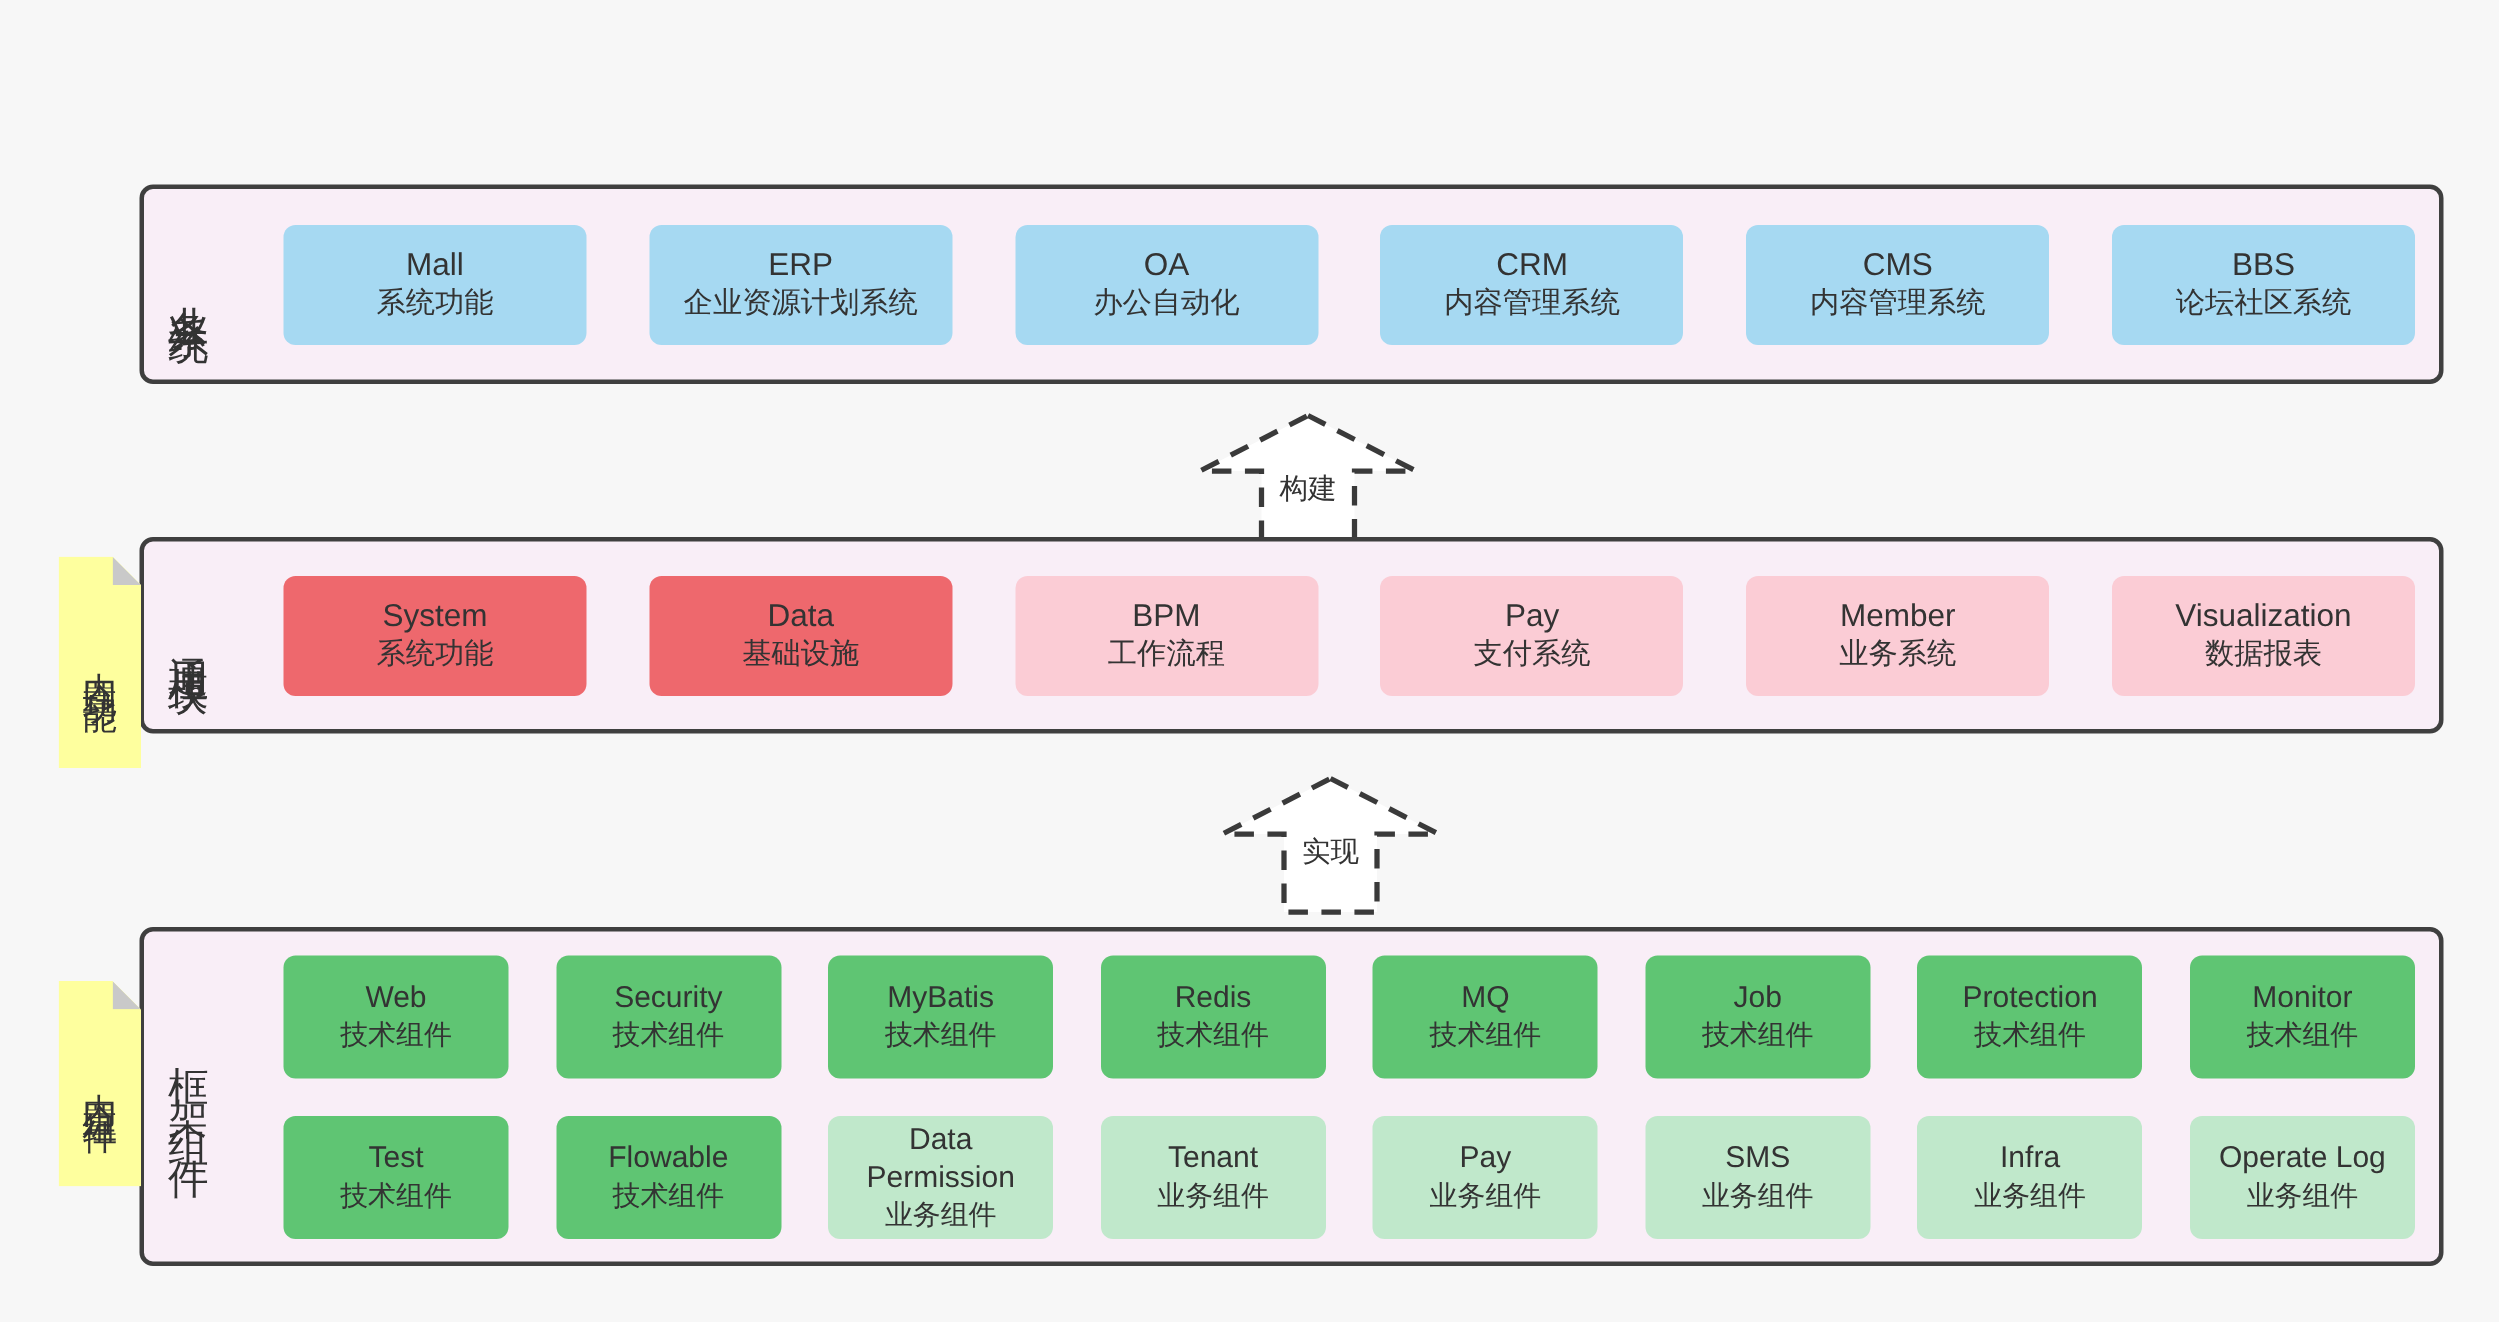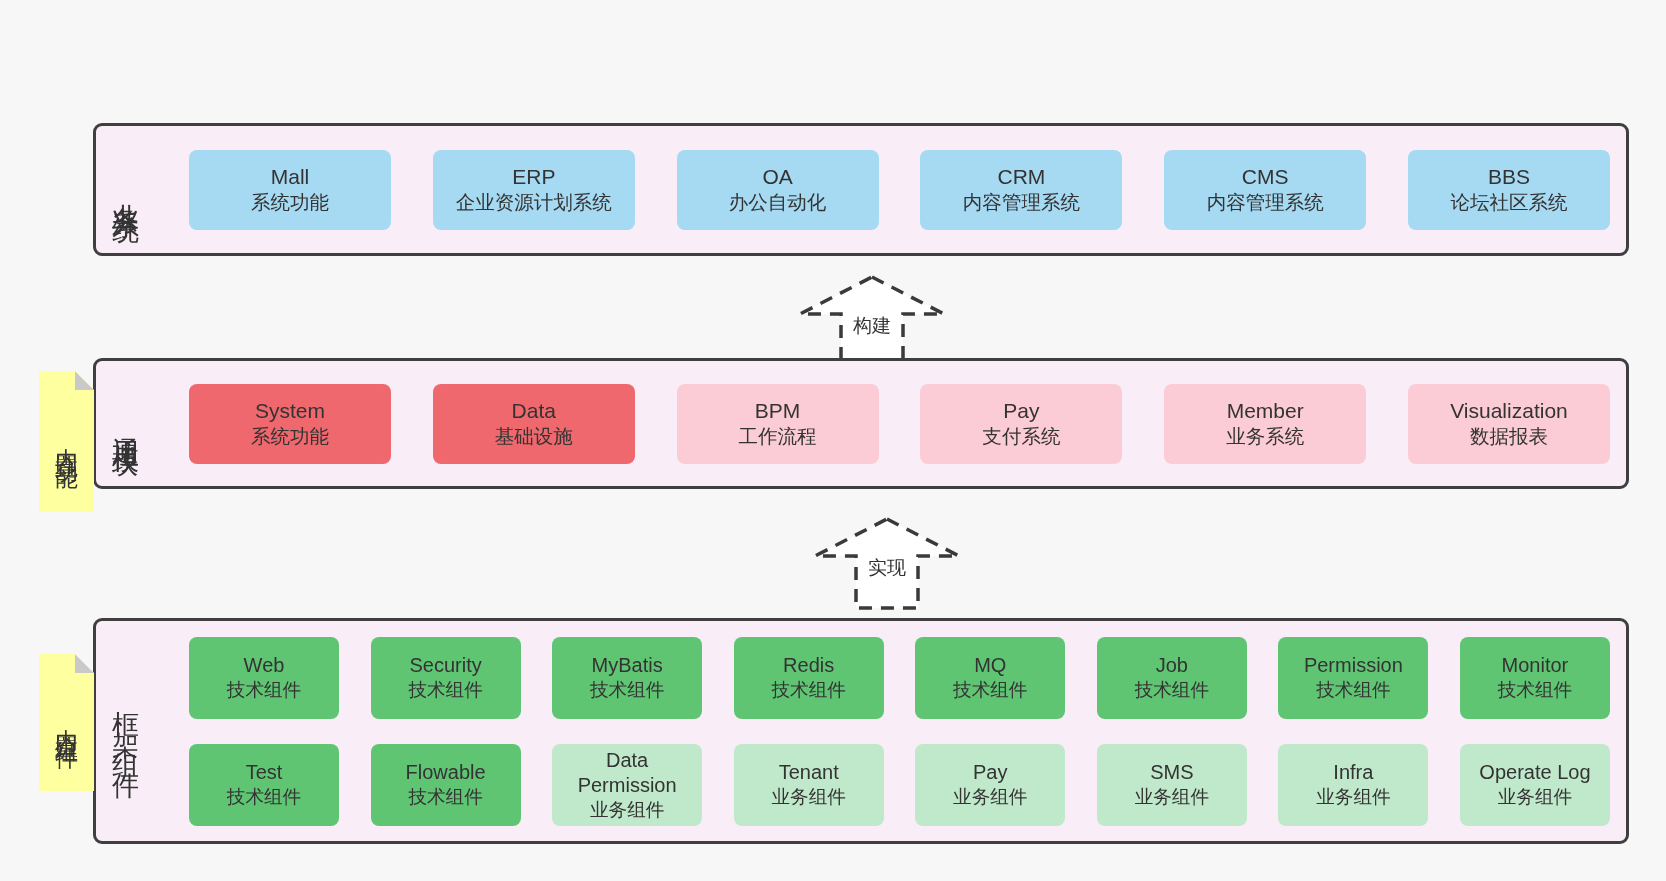--- a/index.html
+++ b/index.html
@@ -195,21 +195,21 @@
         </div>
         <div class="node v-green">
           <div class="en">MQ</div>
           <div class="zh">技术组件</div>
         </div>
         <div class="node v-green">
           <div class="en">Job</div>
           <div class="zh">技术组件</div>
         </div>
         <div class="node v-green">
-          <div class="en">Permission</div>
+          <div class="en">Protection</div>
           <div class="zh">技术组件</div>
         </div>
         <div class="node v-green">
           <div class="en">Monitor</div>
           <div class="zh">技术组件</div>
         </div>
       </div>
       <div class="row row-8">
         <div class="node v-green">
           <div class="en">Test</div>

